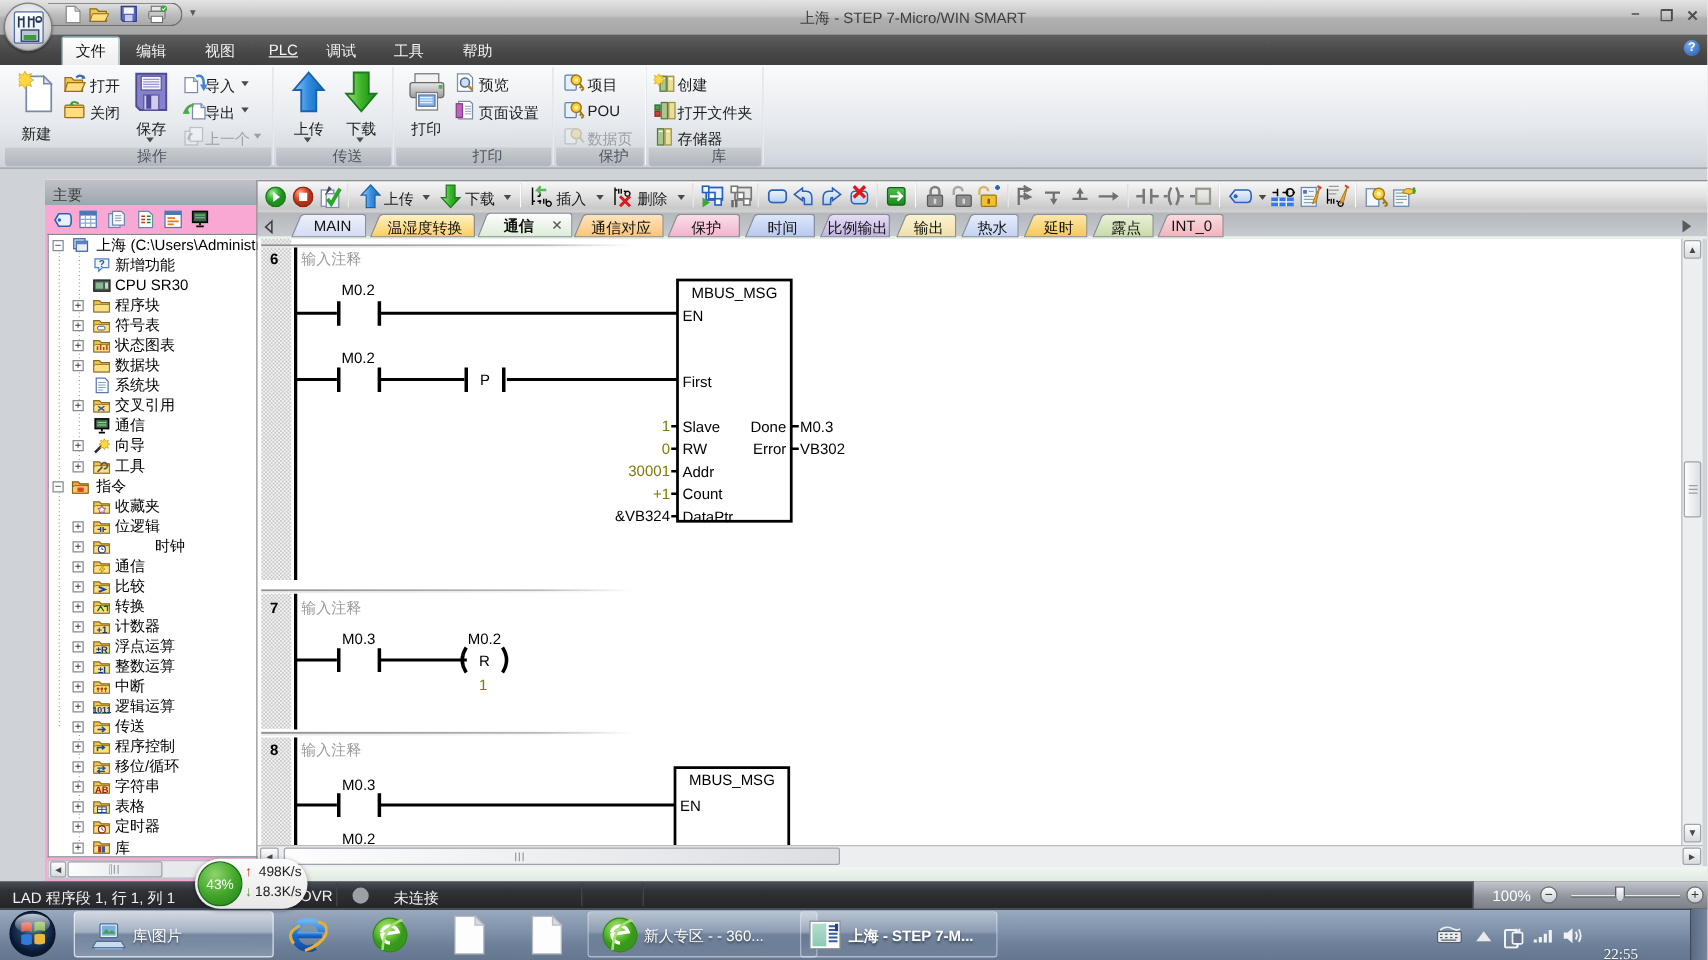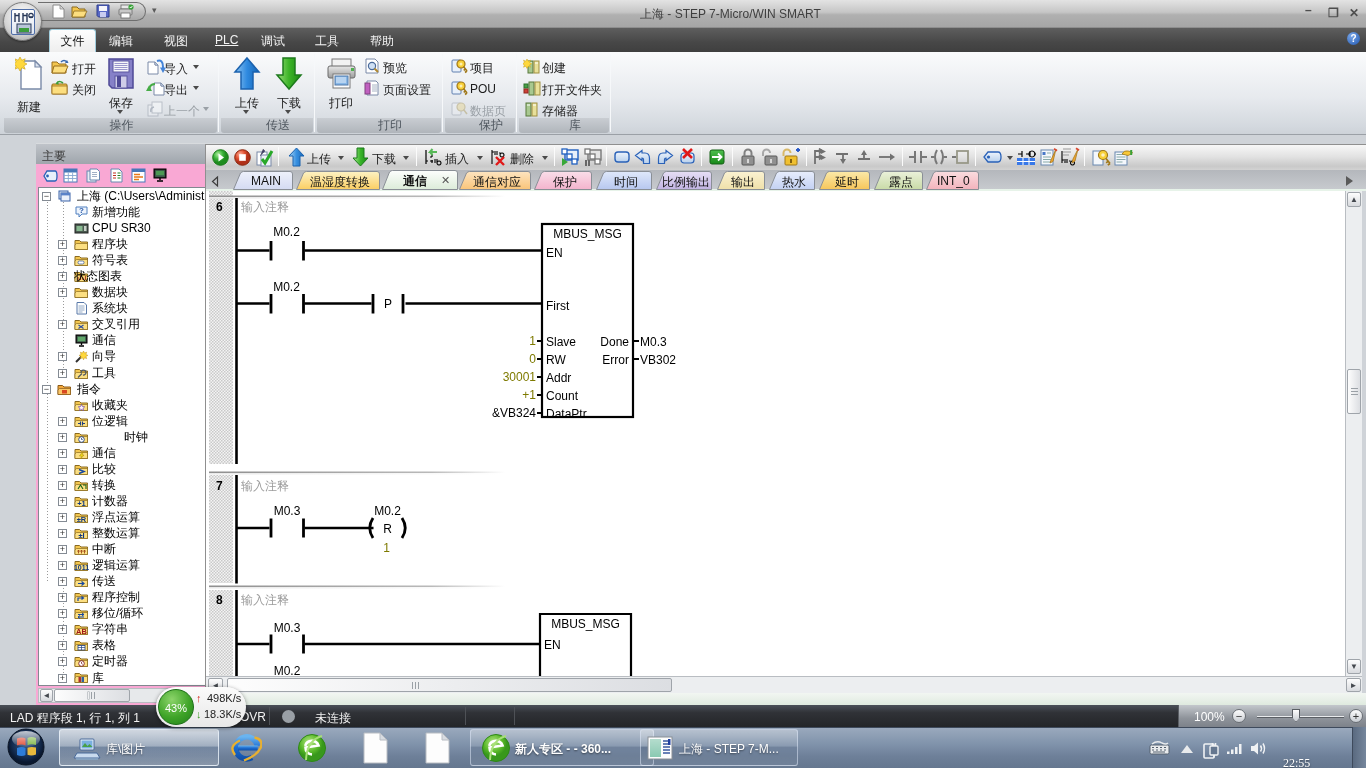--- a/index.html
+++ b/index.html
@@ -416,21 +416,21 @@
 <svg class="abs" style="left:35px; top:65px;" width="15" height="15" viewBox="0 0 15 15">
         <use href="#sym-fold"></use>
         <rect x="4" y="8" width="6" height="3" rx="1.4" fill="#fff" stroke="#4060a0" stroke-width=".8"></rect>
       </svg>
 <div class="trow" style="left:53px; top:64px;">符号表</div>
 <div class="exp" style="left:19px; top:84px;">+</div>
 <svg class="abs" style="left:35px; top:81px;" width="15" height="15" viewBox="0 0 15 15">
         <use href="#sym-fold"></use>
         <path d="M4 11 v-3 M6.5 11 v-4.5 M9 11 v-2.5 M11.5 11 v-4" stroke="#b04020" stroke-width="1.2"></path>
       </svg>
-<div class="trow" style="left:35px; top:80px;">状态图表</div>
+<div class="trow" style="left:53px; top:80px;">状态图表</div>
 <div class="exp" style="left:19px; top:100px;">+</div>
 <svg class="abs" style="left:35px; top:97px;" width="15" height="15" viewBox="0 0 15 15">
         <use href="#sym-fold"></use>
       </svg>
 <div class="trow" style="left:53px; top:96px;">数据块</div>
 <svg class="abs" style="left:35px; top:113px;" width="15" height="15" viewBox="0 0 15 15">
         <use href="#sym-doc"></use>
       </svg>
 <div class="trow" style="left:53px; top:112px;">系统块</div>
 <div class="exp" style="left:19px; top:132px;">+</div>
@@ -1093,30 +1093,30 @@
   <path d="M25 3 Q10 7 9 27" stroke="#a8e078" stroke-width="2" fill="none"></path>
 </svg>
 <svg class="abs" style="left:362px; top:732px;" width="27" height="32" viewBox="0 0 27 32">
   <path d="M2 1 L18 1 L25 8 L25 31 L2 31 Z" fill="#fdfdfd" stroke="#b8bcc2"></path>
   <path d="M18 1 L25 8 L18 8 Z" fill="#d8dce2" stroke="#b8bcc2"></path>
 </svg>
 <svg class="abs" style="left:424px; top:732px;" width="27" height="32" viewBox="0 0 27 32">
   <path d="M2 1 L18 1 L25 8 L25 31 L2 31 Z" fill="#fdfdfd" stroke="#b8bcc2"></path>
   <path d="M18 1 L25 8 L18 8 Z" fill="#d8dce2" stroke="#b8bcc2"></path>
 </svg>
-<div class="tbtn" style="left:470px; width:184px;font-weight:bold;">
+<div class="tbtn" style="left:470px; width:184px;">
   <span style="left:44px;">新人专区 - - 360...</span>
   <svg class="abs" style="left:10px; top:3px;" width="30" height="30" viewBox="0 0 30 30">
     <circle cx="15" cy="15" r="13.5" fill="url(#g360)" stroke="#2e8816"></circle>
     <path d="M15 21.5 A6.8 6.8 0 0 1 8.5 14.5 L21.5 12.5 A7 7 0 0 0 8.2 12.8" stroke="#fff" stroke-width="2.6" fill="none"></path>
     <path d="M25 3 Q10 7 9 27" stroke="#a8e078" stroke-width="2" fill="none"></path>
   </svg>
 </div>
 <div class="tbtn" style="left:640px; width:158px;">
-  <span style="left:38px;">上海 - STEP 7-M...</span>
+  <span style="left:38px;font-weight:bold;">上海 - STEP 7-M...</span>
   <svg class="abs" style="left:6px; top:5px;" width="26" height="26" viewBox="0 0 26 26">
     <rect x="1" y="2" width="24" height="22" fill="#fdfdfd" stroke="#8a8f96"></rect>
     <rect x="3" y="4" width="11" height="18" fill="#88c8b0"></rect>
     <rect x="3" y="4" width="11" height="18" fill="url(#orbsh)" opacity=".5"></rect>
     <path d="M16 6 h7 M16 9 h7 M16 12 h7 M16 15 h7 M16 18 h7" stroke="#3858a0" stroke-width="1.5"></path>
     <rect x="21" y="4" width="2.5" height="6" fill="#2040a0"></rect>
   </svg>
 </div>
 <svg class="abs" style="left:1149px; top:741px;" width="21" height="14" viewBox="0 0 21 14">
   <rect x="1" y="4" width="19" height="9" rx="1.5" fill="#e8eaec" stroke="#55606e"></rect>

